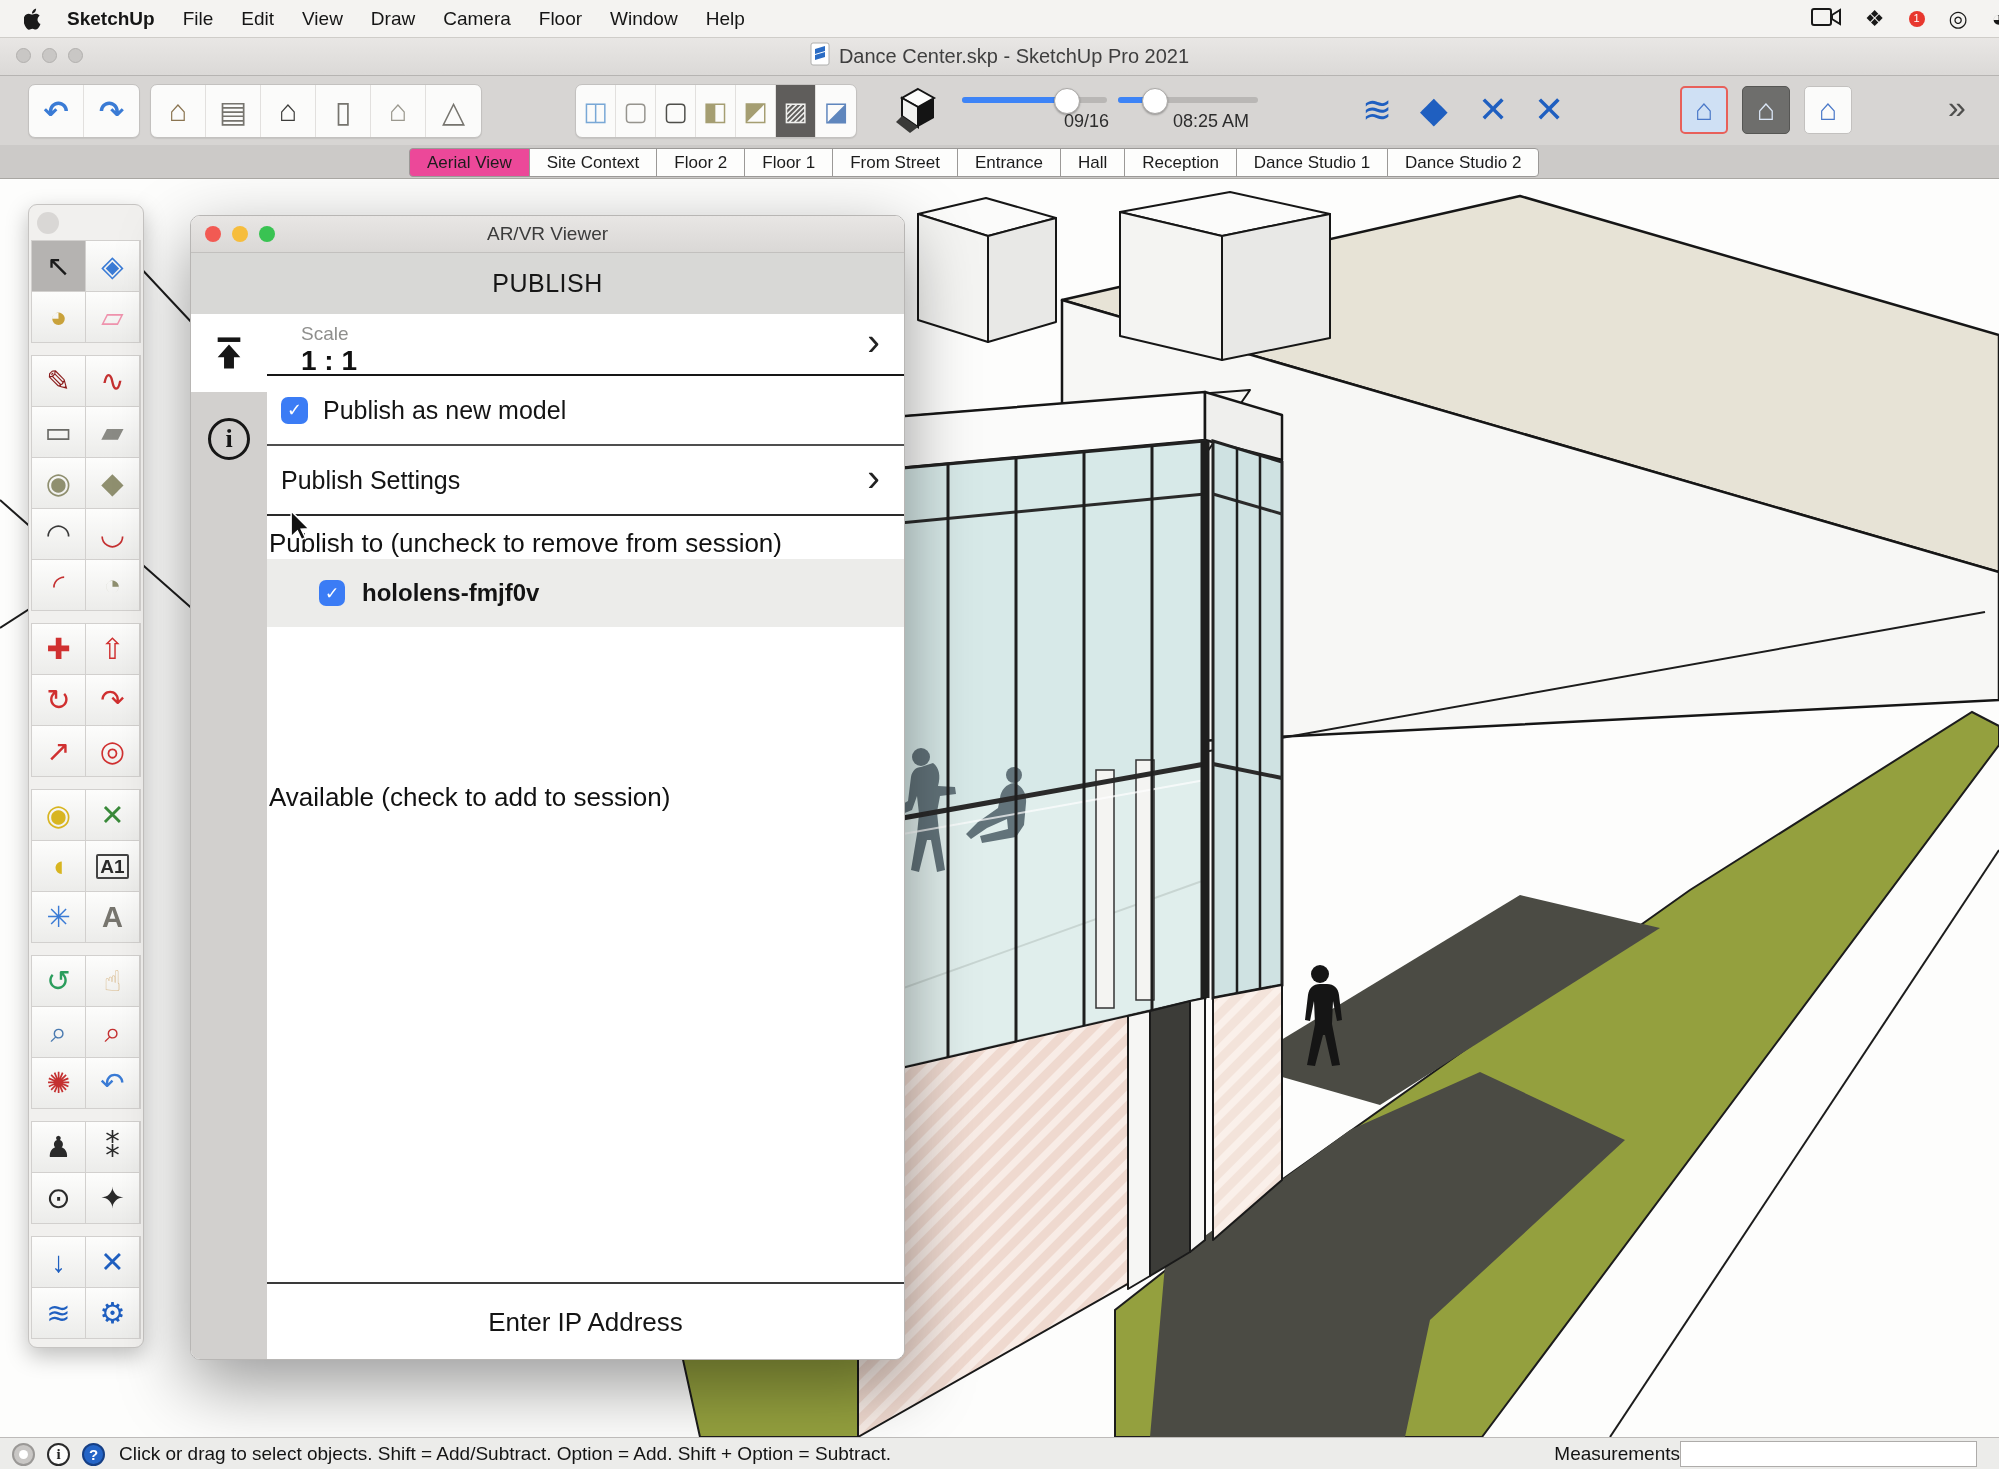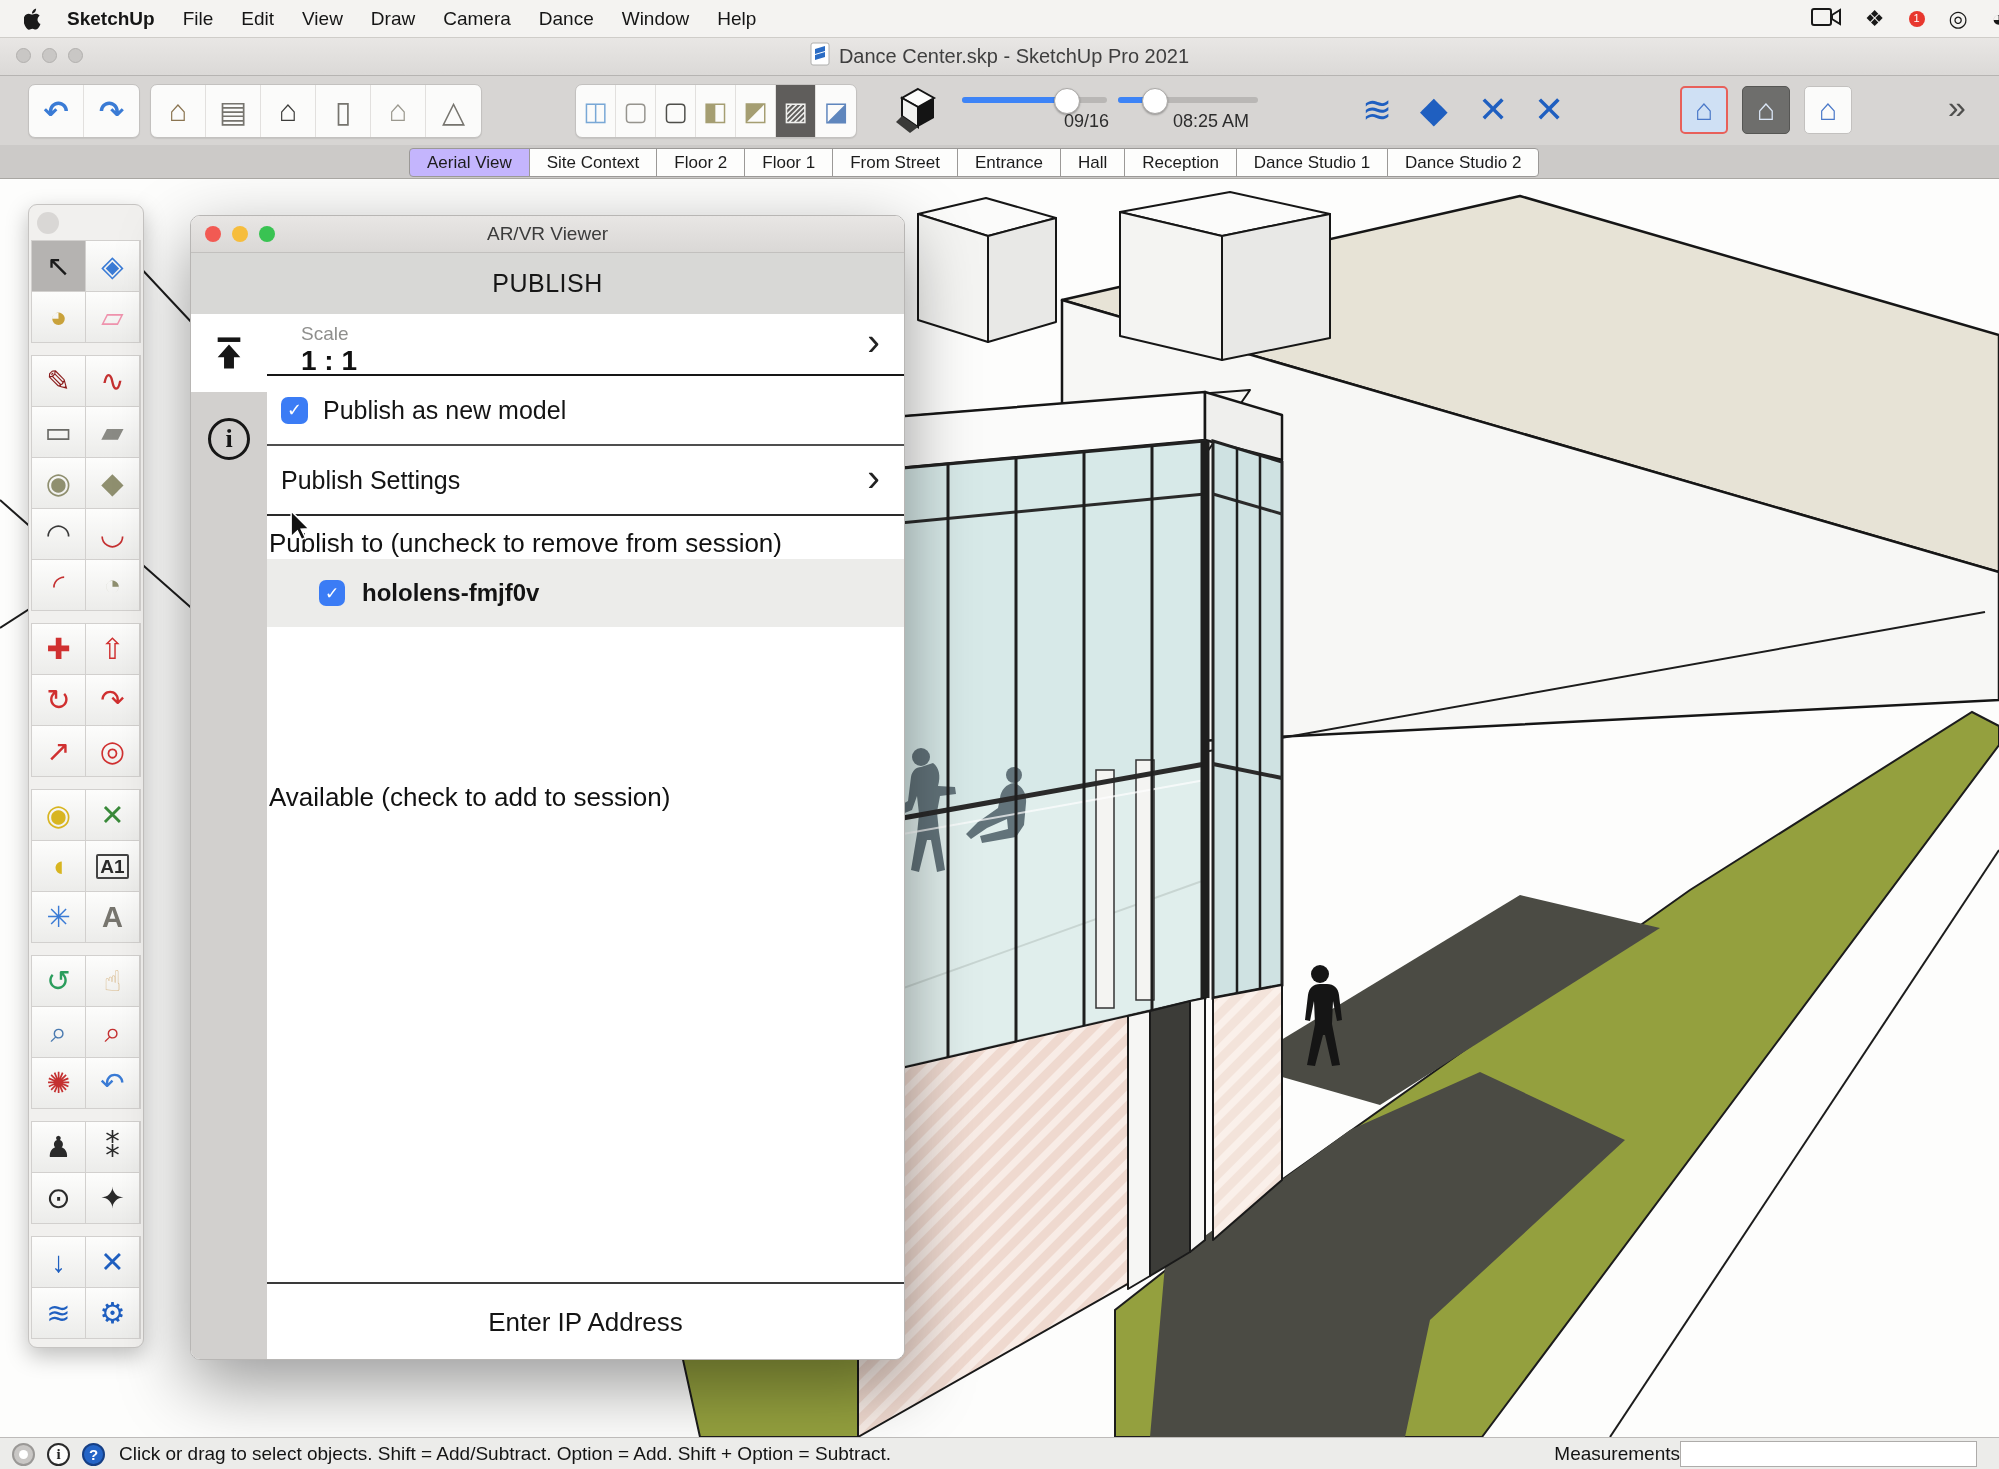--- a/index.html
+++ b/index.html
@@ -39,21 +39,21 @@
   .arvr-ico{position:absolute;top:12px;font-size:36px;color:var(--arvr_icon_blue,#1f5fc0);line-height:46px;}
   .secbtn{position:absolute;top:11px;width:48px;height:48px;display:flex;align-items:center;justify-content:center;
           font-size:30px;border-radius:5px;box-sizing:border-box;}
   #overflow{position:absolute;top:14px;left:1948px;font-size:32px;color:#4f4f4d;}
   
   #tabstrip{position:absolute;left:0;top:145px;width:1999px;height:33px;background:#cccac8;
             border-bottom:1px solid #a9a7a3;z-index:37;}
   #tabs{position:absolute;left:410px;top:3px;display:flex;}
   .tab{height:27px;line-height:27px;padding:0 17px;font-size:17px;background:#fdfdfc;border:1px solid #9b9997;
        margin-left:-1px;color:#1c1c1c;}
-  .tab.active{background:#c4b5fd;}
+  .tab.active{background:#ec4899;}
   .tab:first-child{border-radius:4px 0 0 4px;}
   .tab:last-child{border-radius:0 4px 4px 0;}
   
   #viewport{position:absolute;left:0;top:178px;width:1999px;height:1259px;background:#fdfdfc;}
   
   #palette{position:absolute;left:28px;top:204px;width:114px;background:#f1f0ee;border:1px solid #c6c4c2;
            border-radius:9px;box-shadow:0 8px 22px rgba(0,0,0,.25);z-index:30;padding-bottom:8px;}
   #palette .pclose{width:22px;height:22px;border-radius:50%;background:#d9d7d5;margin:7px 0 6px 8px;}
   .pgroup{width:108px;margin:0 auto 12px auto;display:grid;grid-template-columns:53px 53px;gap:1px;
           border:1px solid #d2d0ce;background:#d2d0ce;}
@@ -127,21 +127,21 @@
     <svg width="19" height="22" viewBox="0 0 19 22">
         <path fill="#1a1a1a" d="M13.5 11.6c0-2.6 2.1-3.8 2.2-3.9-1.2-1.8-3.1-2-3.7-2-1.6-.2-3.1.9-3.9.9-.8 0-2-.9-3.4-.9C3 5.8 1.3 6.8.4 8.4c-1.9 3.2-.5 8 1.3 10.6.9 1.3 1.9 2.7 3.3 2.7 1.3-.1 1.8-.9 3.4-.9s2 .9 3.4.8c1.4 0 2.3-1.3 3.2-2.6 1-1.5 1.4-2.9 1.4-3-.1 0-2.8-1.1-2.9-4.4zM11 4.1c.7-.9 1.2-2.1 1.1-3.3-1 0-2.3.7-3 1.6-.7.8-1.3 2-1.1 3.2 1.1.1 2.3-.6 3-1.5z"></path>
       </svg>
   </span>
   <span class="mitem app">SketchUp</span>
   <span class="mitem">File</span>
   <span class="mitem">Edit</span>
   <span class="mitem">View</span>
   <span class="mitem">Draw</span>
   <span class="mitem">Camera</span>
-  <span class="mitem">Dance</span>
+  <span class="mitem">Floor</span>
   <span class="mitem">Window</span>
   <span class="mitem">Help</span>
   <span class="mright">
     <span class="micon">
       <svg width="30" height="22" viewBox="0 0 30 22">
           <rect x="1" y="3" width="19" height="16" rx="2" fill="none" stroke="#181818" stroke-width="2"></rect>
           <path d="M21 9 L29 4 L29 18 L21 13 Z" fill="none" stroke="#181818" stroke-width="2"></path>
         </svg>
     </span>
     <span class="micon">❖</span>

